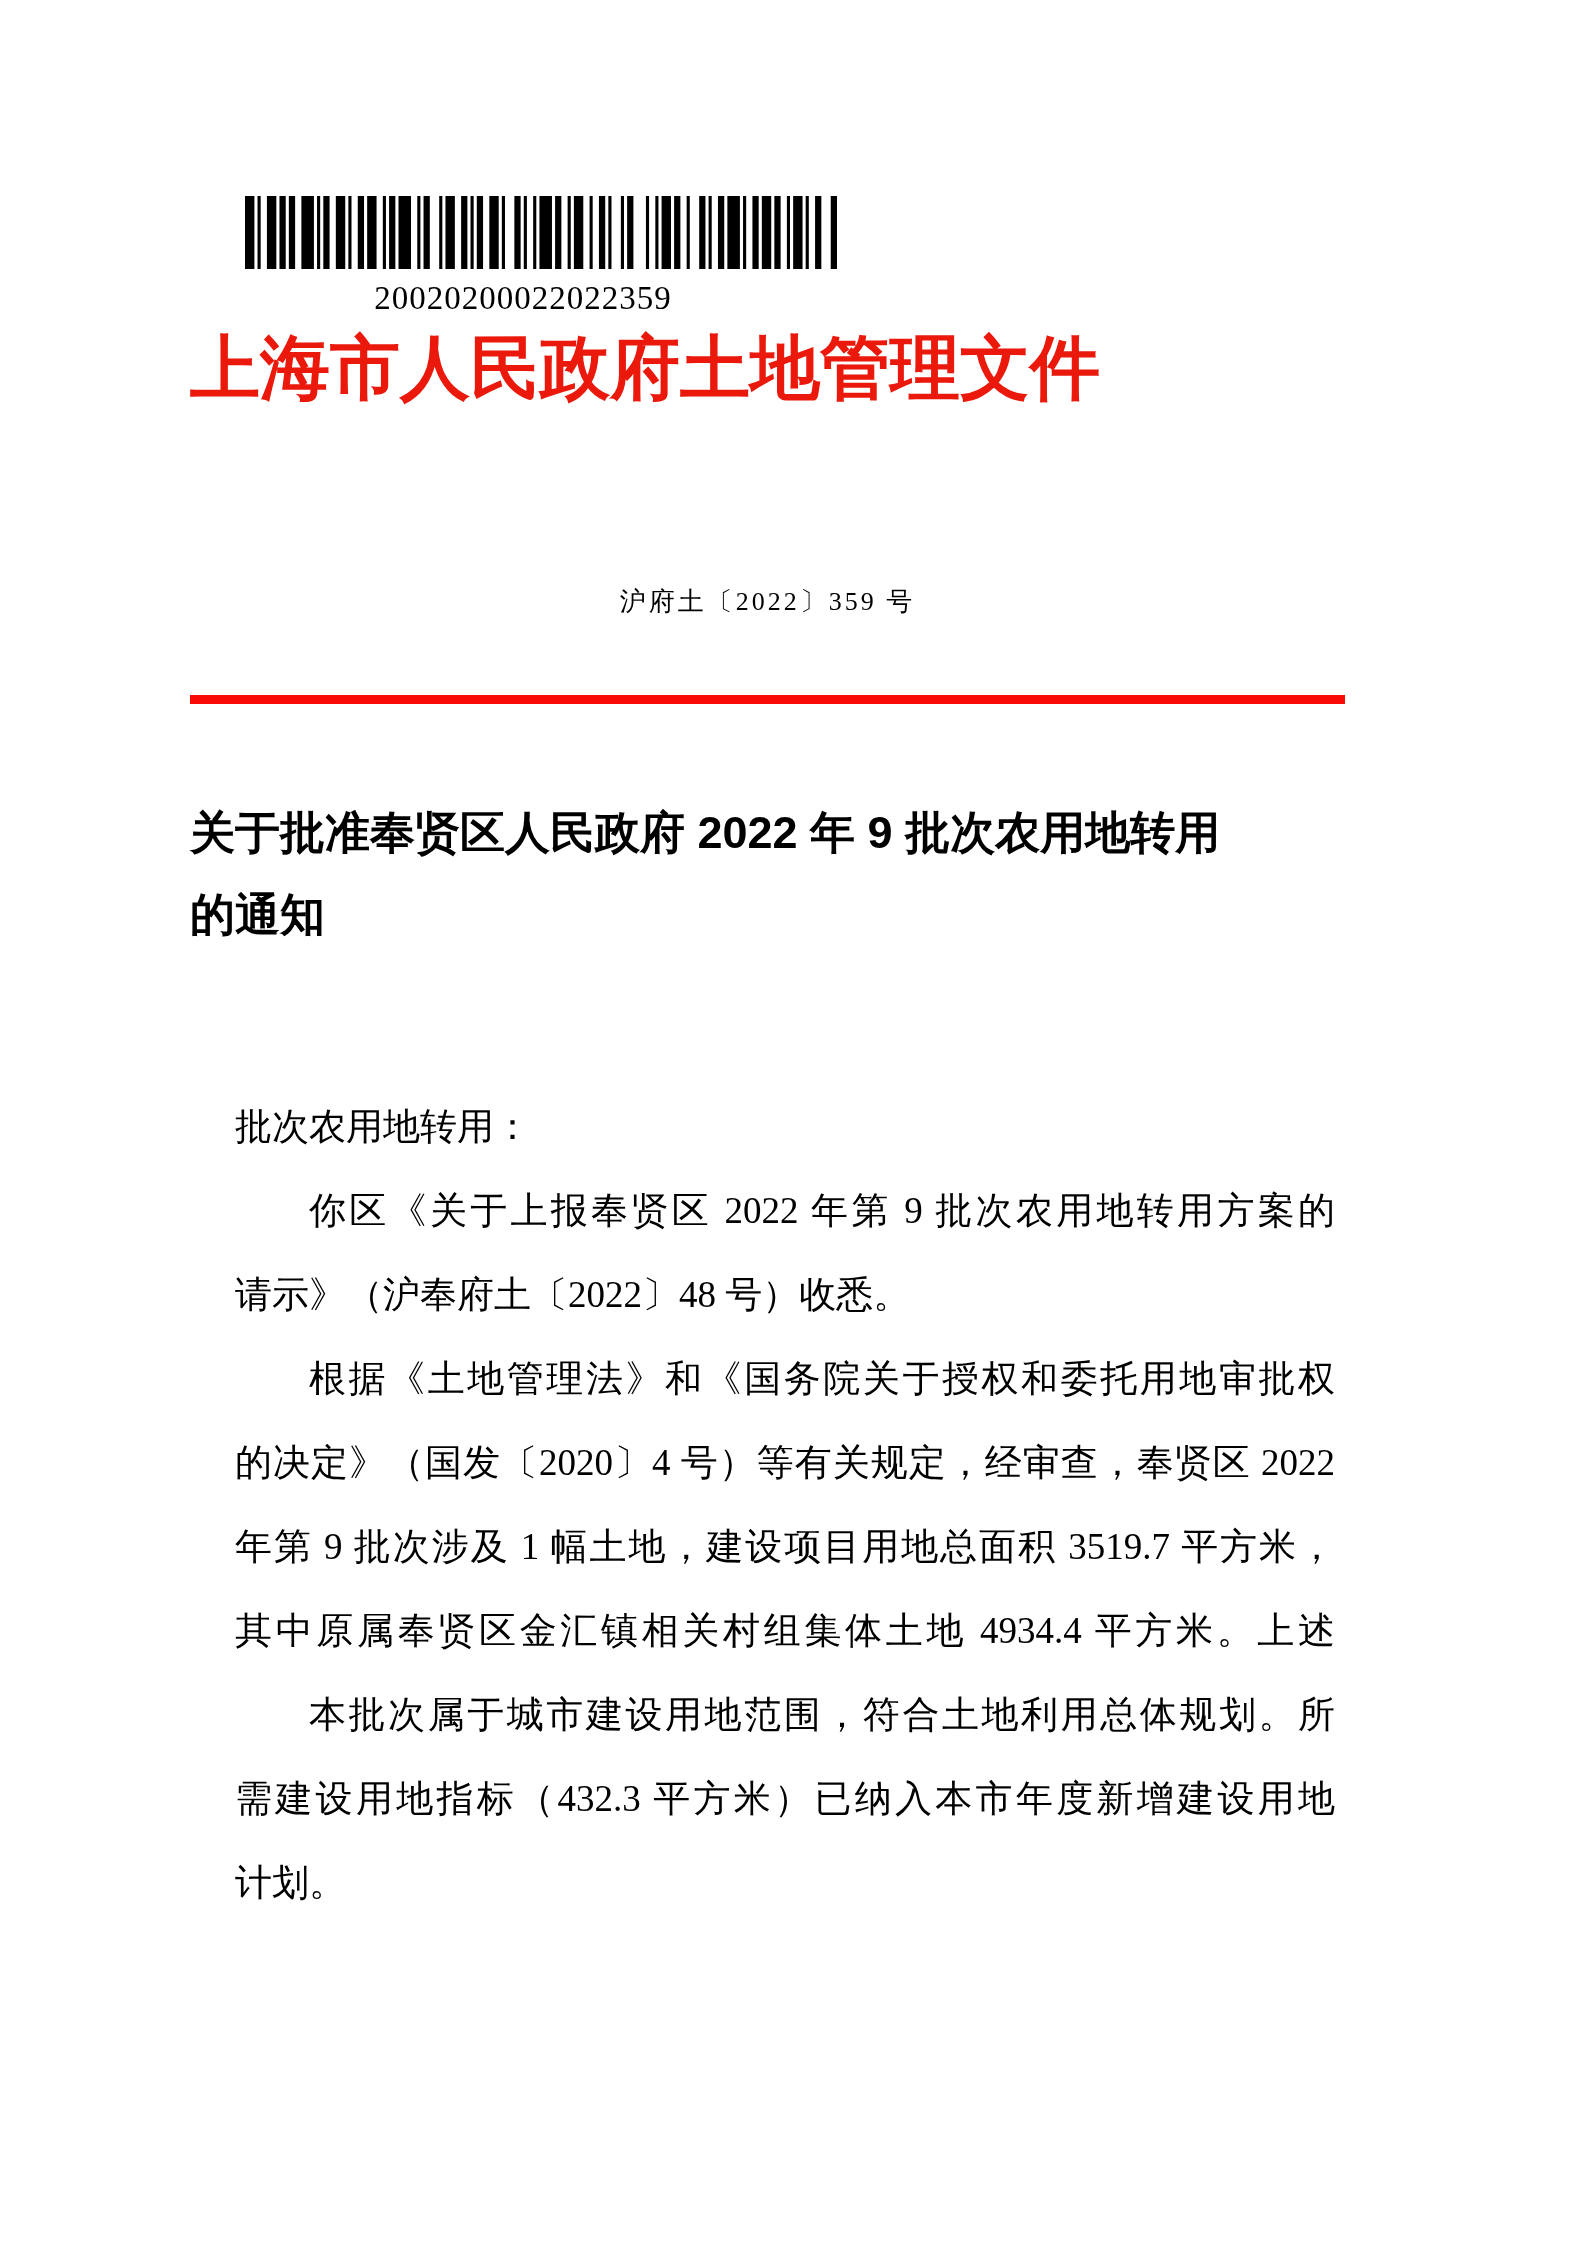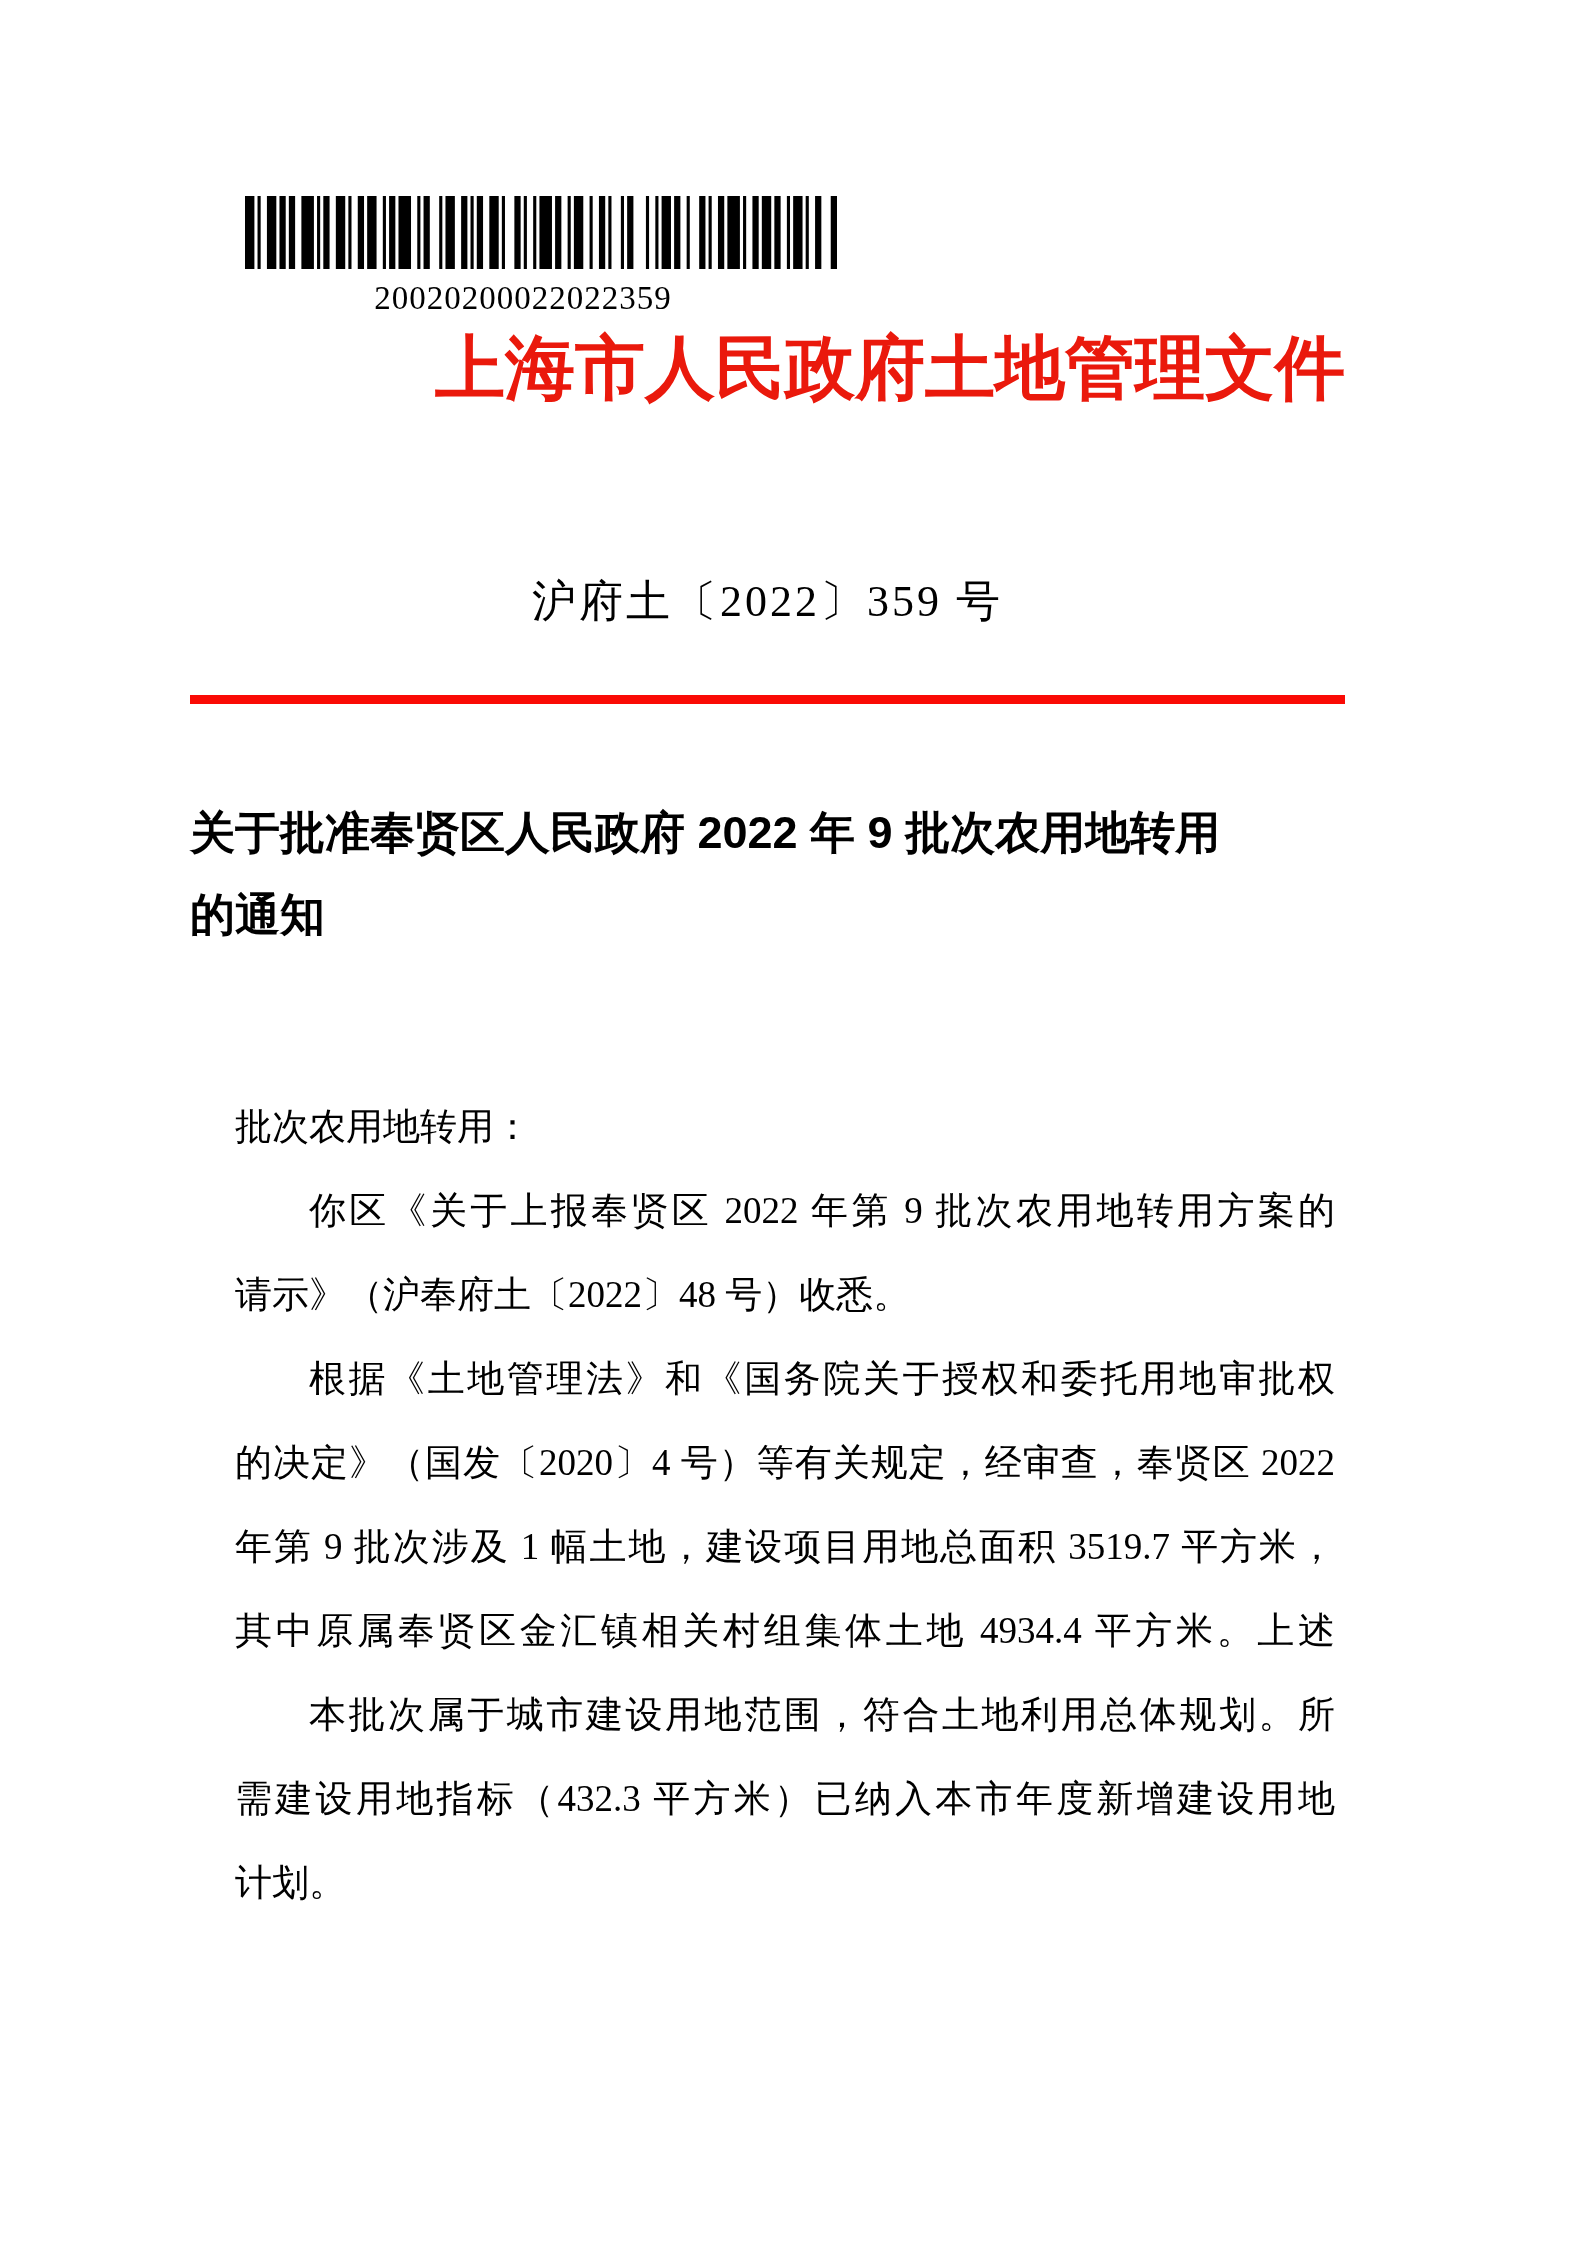--- a/index.html
+++ b/index.html
@@ -26,34 +26,34 @@
     width: 592px;
     text-align: center;
     font-size: 33px;
     letter-spacing: 1px;
     font-family: "Liberation Serif", "DejaVu Serif", serif;
   }
   .red-title {
     position: absolute;
     left: 190px; top: 321px;
     width: 1155px;
-    text-align: right;
+    text-align: left;
     font-size: 70px;
     line-height: 96px;
     font-weight: 700;
     color: #ea190c;
     font-family: "Liberation Serif", "DejaVu Serif", serif;
     white-space: nowrap;
   }
   .doc-number {
     position: absolute;
     left: 190px; top: 576px;
     width: 1155px;
     text-align: center;
-    font-size: 44px;
+    font-size: 26px;
     line-height: 52px;
     letter-spacing: 3px;
     font-family: "Liberation Serif", "DejaVu Serif", serif;
   }
   .red-line {
     position: absolute;
     left: 190px; top: 695px;
     width: 1155px; height: 9px;
     background: #fa0a05;
   }

